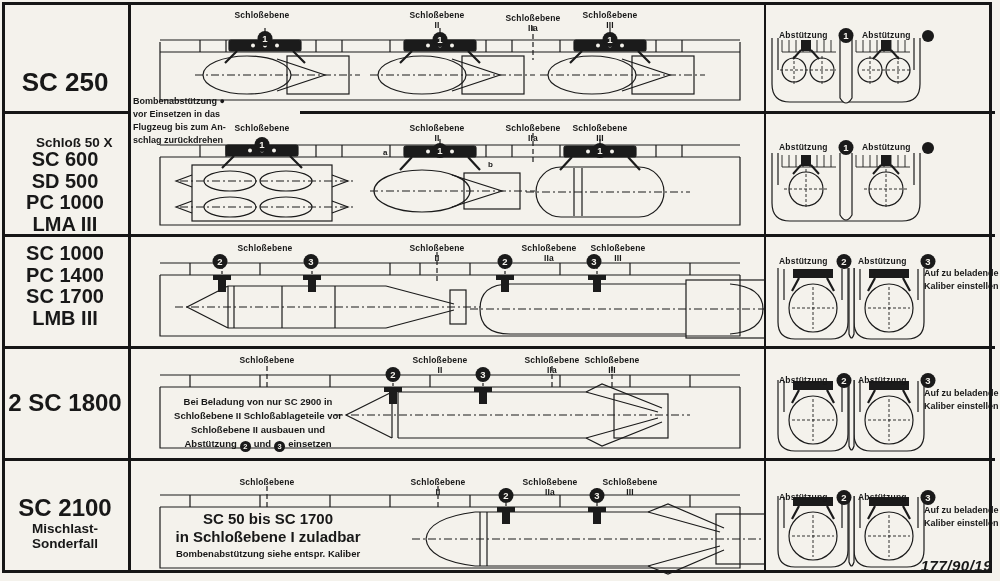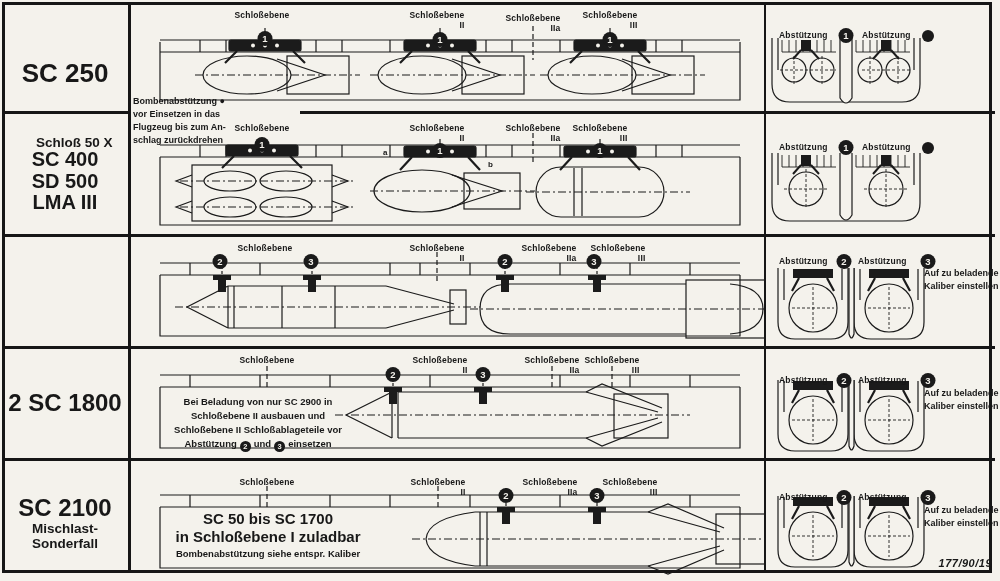--- a/index.html
+++ b/index.html
@@ -1,59 +1,66 @@
 <!DOCTYPE html>
 <html><head>
 <meta charset="utf-8">
 <style>
   html,body{margin:0;padding:0;background:#888;}
   .sheet{position:relative;width:1000px;height:581px;background:#f4f2ec;
          font-family:"Liberation Sans","DejaVu Sans",sans-serif;color:#181818;overflow:hidden;}
   .frame{position:absolute;left:2px;top:2px;width:990px;height:571px;border:3px solid #161616;box-sizing:border-box;}
   .vl,.hl{position:absolute;background:#161616;}
   svg{position:absolute;display:block;}
-  .st{position:absolute;transform:translateX(-50%);text-align:right;font-size:8.5px;font-weight:700;
+  .st{position:absolute;transform:translateX(-50%);text-align:center;font-size:8.5px;font-weight:700;
       line-height:10px;white-space:nowrap;letter-spacing:.2px;}
   .mk{position:absolute;width:15px;height:15px;border-radius:50%;background:#1a1a1a;color:#f4f2ec;
       font-size:9.5px;font-weight:700;line-height:15px;text-align:center;transform:translateX(-50%);}
   .dotmk{position:absolute;width:12px;height:12px;border-radius:50%;background:#1a1a1a;transform:translateX(-50%);}
   .ab{position:absolute;font-size:8.5px;font-weight:700;white-space:nowrap;letter-spacing:.2px;}
   .note{position:absolute;font-size:9px;font-weight:700;line-height:13px;white-space:nowrap;}
   .ctr{transform:translateX(-50%);text-align:center;}
   .big{font-size:15px;line-height:18px;}
   .inmk{display:inline-block;width:11px;height:11px;border-radius:50%;background:#1a1a1a;color:#f4f2ec;
         font-size:7.5px;font-weight:700;line-height:11px;text-align:center;vertical-align:-2px;margin:0 3px;}
   .lc{position:absolute;font-weight:700;white-space:nowrap;}
   .lc-items{position:absolute;width:130px;text-align:center;font-weight:700;}
   .dim{position:absolute;font-size:8px;font-weight:700;}
-  .docnum{position:absolute;font-size:11px;font-weight:700;font-style:italic;letter-spacing:.5px;}
+  .docnum{position:absolute;font-size:15px;font-weight:700;font-style:italic;letter-spacing:.5px;}
 </style>
 </head>
 <body>
 
 <div class="sheet">
   <div class="frame"></div>
 
   <div class="vl" style="left:128px;top:2px;width:3px;height:571px"></div>
   <div class="vl" style="left:764px;top:2px;width:2px;height:571px"></div>
   <div class="hl" style="left:2px;top:111px;width:128px;height:3px"></div>
   <div class="hl" style="left:300px;top:111px;width:695px;height:3px"></div>
   <div class="hl" style="left:2px;top:234px;width:993px;height:3px"></div>
   <div class="hl" style="left:2px;top:346px;width:993px;height:3px"></div>
   <div class="hl" style="left:2px;top:458px;width:993px;height:3px"></div>
 
-  <div class="lc" style="left:0;top:5px;width:130px;height:137px;display:flex;align-items:center;justify-content:center;font-size:26px">SC 250</div>
+  <div class="lc" style="left:0;top:14px;width:130px;height:137px;display:flex;align-items:center;justify-content:center;font-size:26px">SC 250</div>
 
   <div class="lc" style="left:36px;top:135px;font-size:13.5px">Schloß 50 X</div>
   <div class="lc-items" style="left:0;top:149px;font-size:20px;line-height:21.5px">
-    <div>SC 400</div>
+    <div>SC 600</div>
     <div>SD 500</div>
+    <div>PC 1000</div>
     <div>LMA III</div>
   </div>
 
+  <div class="lc-items" style="left:0;top:243px;font-size:20px;line-height:21.5px">
+    <div>SC 1000</div>
+    <div>PC 1400</div>
+    <div>SC 1700</div>
+    <div>LMB III</div>
+  </div>
 
   <div class="lc" style="left:0;top:348px;width:130px;height:109px;display:flex;align-items:center;justify-content:center;font-size:24px">2 SC 1800</div>
 
   <div class="lc-items" style="left:0;top:494px;font-size:24px">SC 2100</div>
   <div class="lc-items" style="left:0;top:521px;font-size:13.5px">Mischlast-</div>
   <div class="lc-items" style="left:0;top:536px;font-size:13.5px">Sonderfall</div>
 
   <svg style="left:130px;top:2px" width="636" height="110" viewBox="0 0 636 110">
     <g stroke="#1b1b1b" stroke-width="1.2" fill="none">
       <path d="M30,40 V98 H610 V40"></path>
@@ -370,22 +377,22 @@
   <div class="mk" style="left:844px;top:373px">2</div>
   <div class="ab" style="left:858px;top:375px">Abstützung</div>
   <div class="mk" style="left:928px;top:373px">3</div>
   <div class="note" style="left:924px;top:387px">
     <div>Auf zu beladende</div>
     <div>Kaliber einstellen</div>
   </div>
 
   <div class="note ctr" style="left:258px;top:395px;font-size:9.5px;line-height:14px">
     <div>Bei Beladung von nur  SC 2900  in</div>
+    <div>Schloßebene II   Schloßablageteile vor</div>
     <div>Schloßebene II   ausbauen und</div>
-    <div>Schloßebene II   Schloßablageteile vor</div>
     <div>
       <span>Abstützung</span><span class="inmk">2</span><span>und</span><span class="inmk">3</span><span>einsetzen</span>
     </div>
   </div>
 
   <svg style="left:130px;top:460px" width="636" height="118" viewBox="0 0 636 118">
     <g stroke="#1b1b1b" stroke-width="1.2" fill="none">
       <path d="M30,47 V108 H610 V47"></path>
       <line x1="30" y1="35" x2="610" y2="35"></line>
         <line x1="30" y1="47" x2="610" y2="47"></line>

